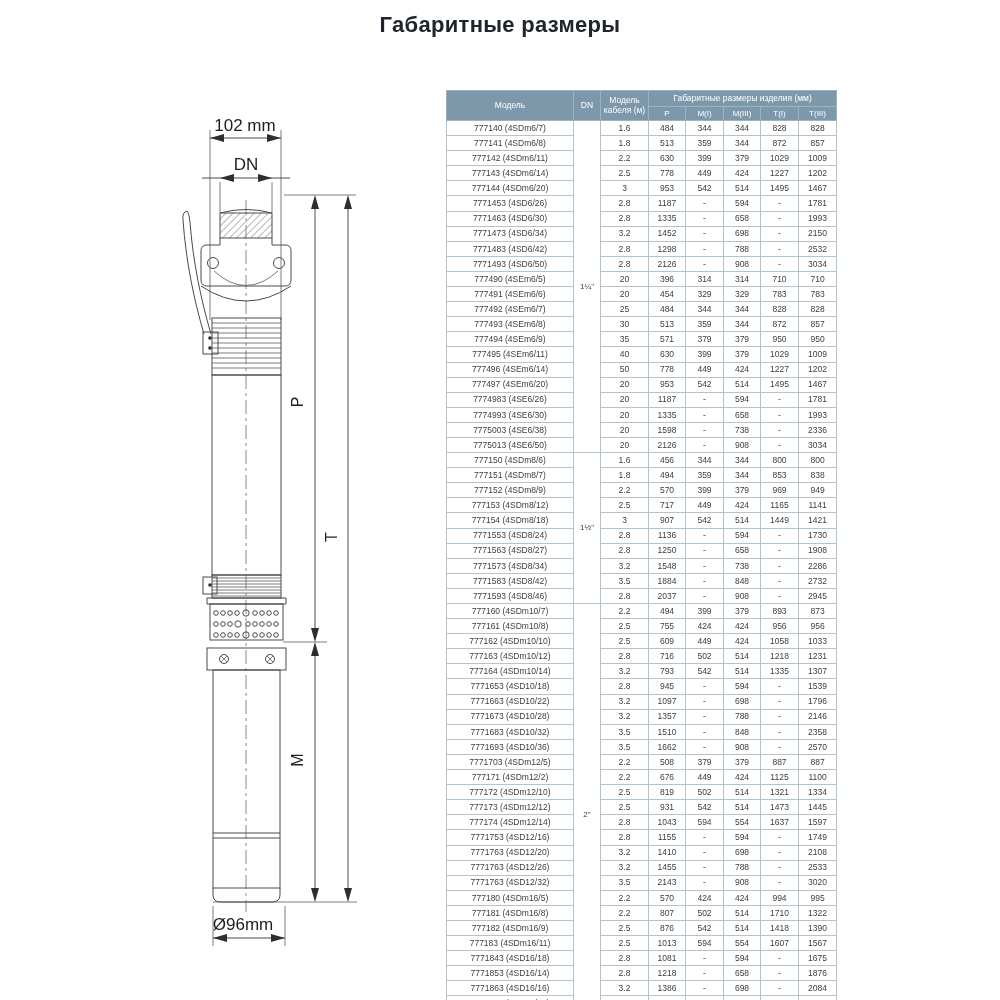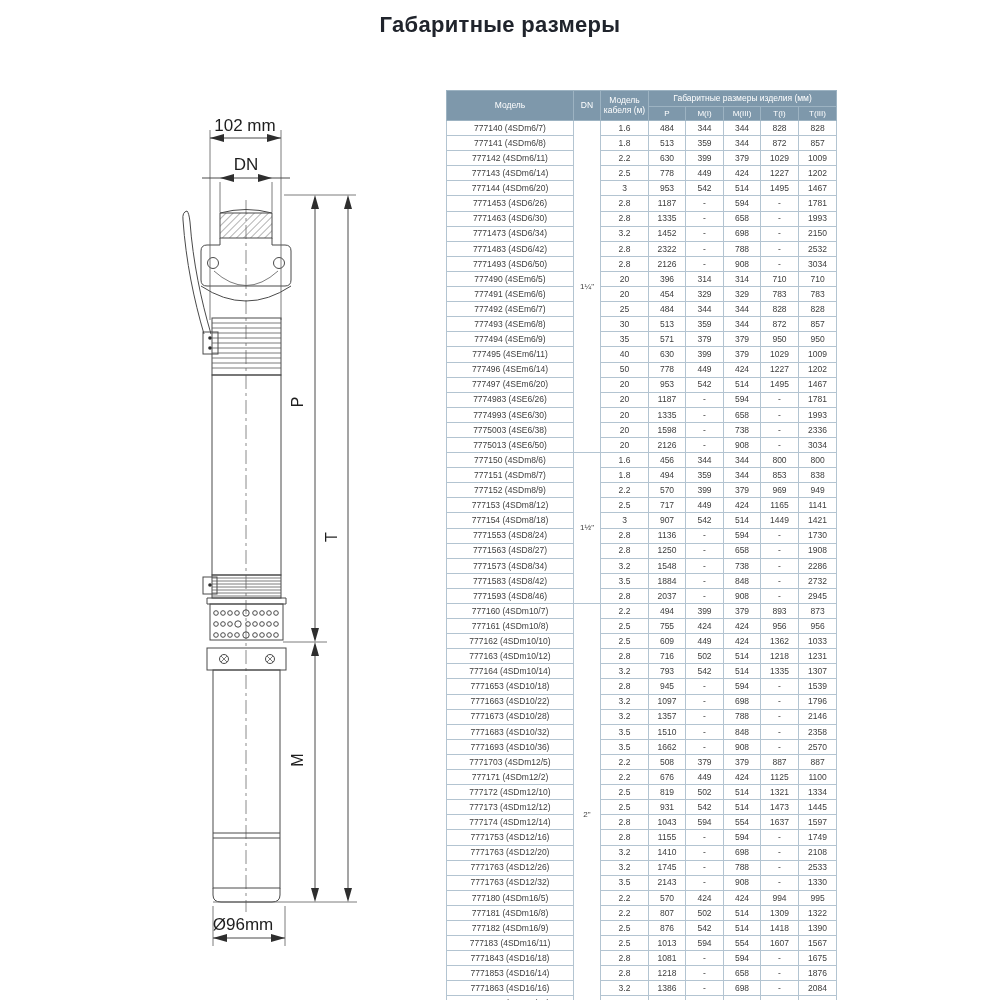--- a/index.html
+++ b/index.html
@@ -275,21 +275,21 @@
           <td>3.2</td>
           <td>1452</td>
           <td>-</td>
           <td>698</td>
           <td>-</td>
           <td>2150</td>
         </tr>
         <tr>
           <td>7771483 (4SD6/42)</td>
           <td>2.8</td>
-          <td>2322</td>
+          <td>1298</td>
           <td>-</td>
           <td>788</td>
           <td>-</td>
           <td>2532</td>
         </tr>
         <tr>
           <td>7771493 (4SD6/50)</td>
           <td>2.8</td>
           <td>2126</td>
           <td>-</td>
@@ -514,21 +514,21 @@
           <td>424</td>
           <td>956</td>
           <td>956</td>
         </tr>
         <tr>
           <td>777162 (4SDm10/10)</td>
           <td>2.5</td>
           <td>609</td>
           <td>449</td>
           <td>424</td>
-          <td>1362</td>
+          <td>1058</td>
           <td>1033</td>
         </tr>
         <tr>
           <td>777163 (4SDm10/12)</td>
           <td>2.8</td>
           <td>716</td>
           <td>502</td>
           <td>514</td>
           <td>1218</td>
           <td>1231</td>
@@ -646,51 +646,51 @@
           <td>3.2</td>
           <td>1410</td>
           <td>-</td>
           <td>698</td>
           <td>-</td>
           <td>2108</td>
         </tr>
         <tr>
           <td>7771763 (4SD12/26)</td>
           <td>3.2</td>
-          <td>1745</td>
+          <td>1455</td>
           <td>-</td>
           <td>788</td>
           <td>-</td>
           <td>2533</td>
         </tr>
         <tr>
           <td>7771763 (4SD12/32)</td>
           <td>3.5</td>
           <td>2143</td>
           <td>-</td>
           <td>908</td>
           <td>-</td>
-          <td>1330</td>
+          <td>3020</td>
         </tr>
         <tr>
           <td>777180 (4SDm16/5)</td>
           <td>2.2</td>
           <td>570</td>
           <td>424</td>
           <td>424</td>
           <td>994</td>
           <td>995</td>
         </tr>
         <tr>
           <td>777181 (4SDm16/8)</td>
           <td>2.2</td>
           <td>807</td>
           <td>502</td>
           <td>514</td>
-          <td>1309</td>
+          <td>1710</td>
           <td>1322</td>
         </tr>
         <tr>
           <td>777182 (4SDm16/9)</td>
           <td>2.5</td>
           <td>876</td>
           <td>542</td>
           <td>514</td>
           <td>1418</td>
           <td>1390</td>

